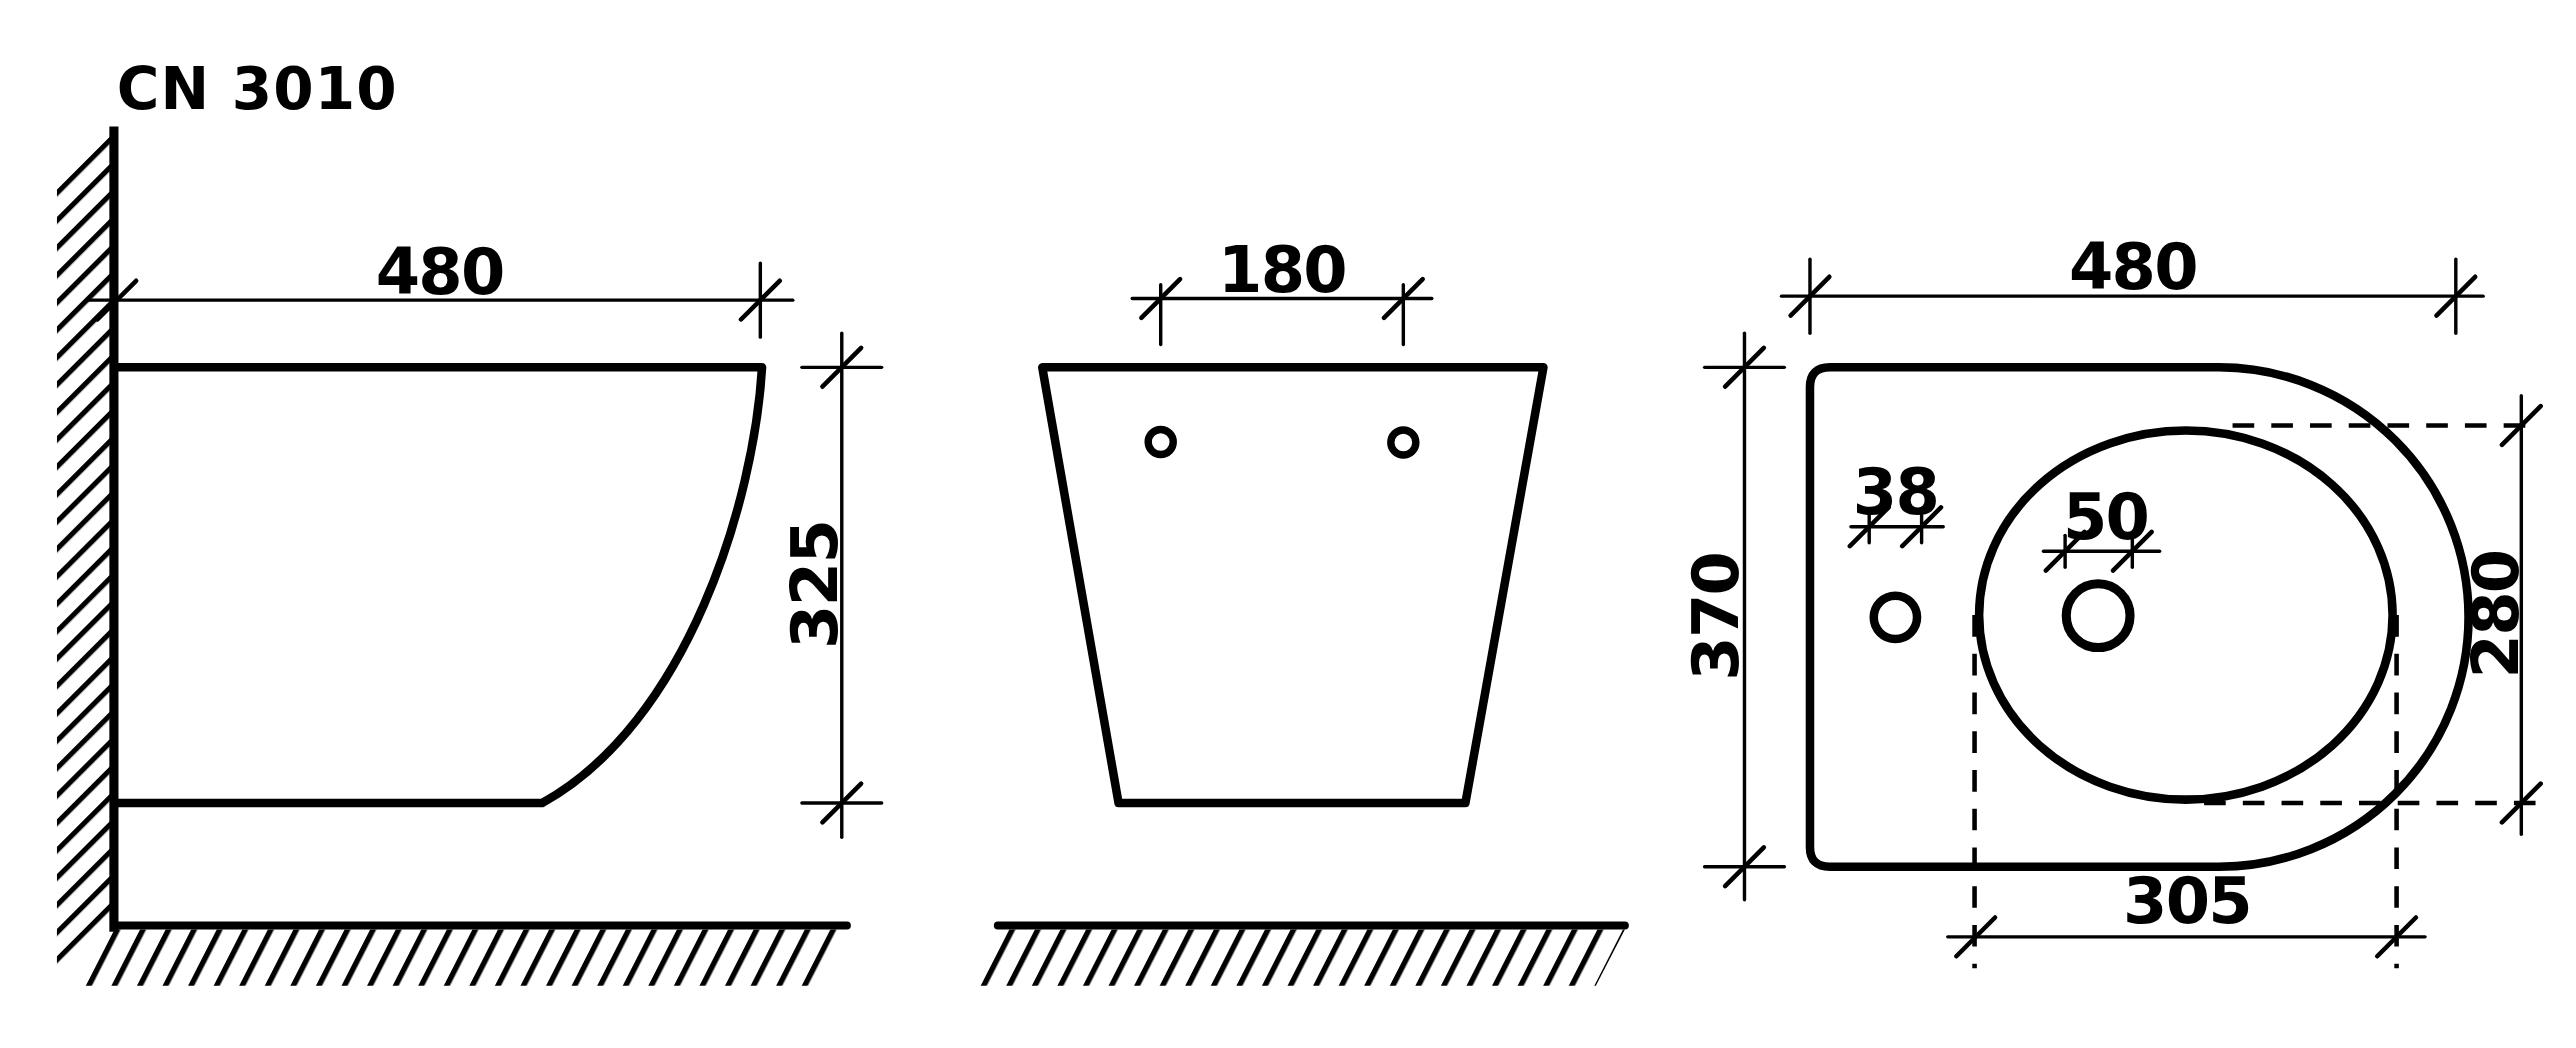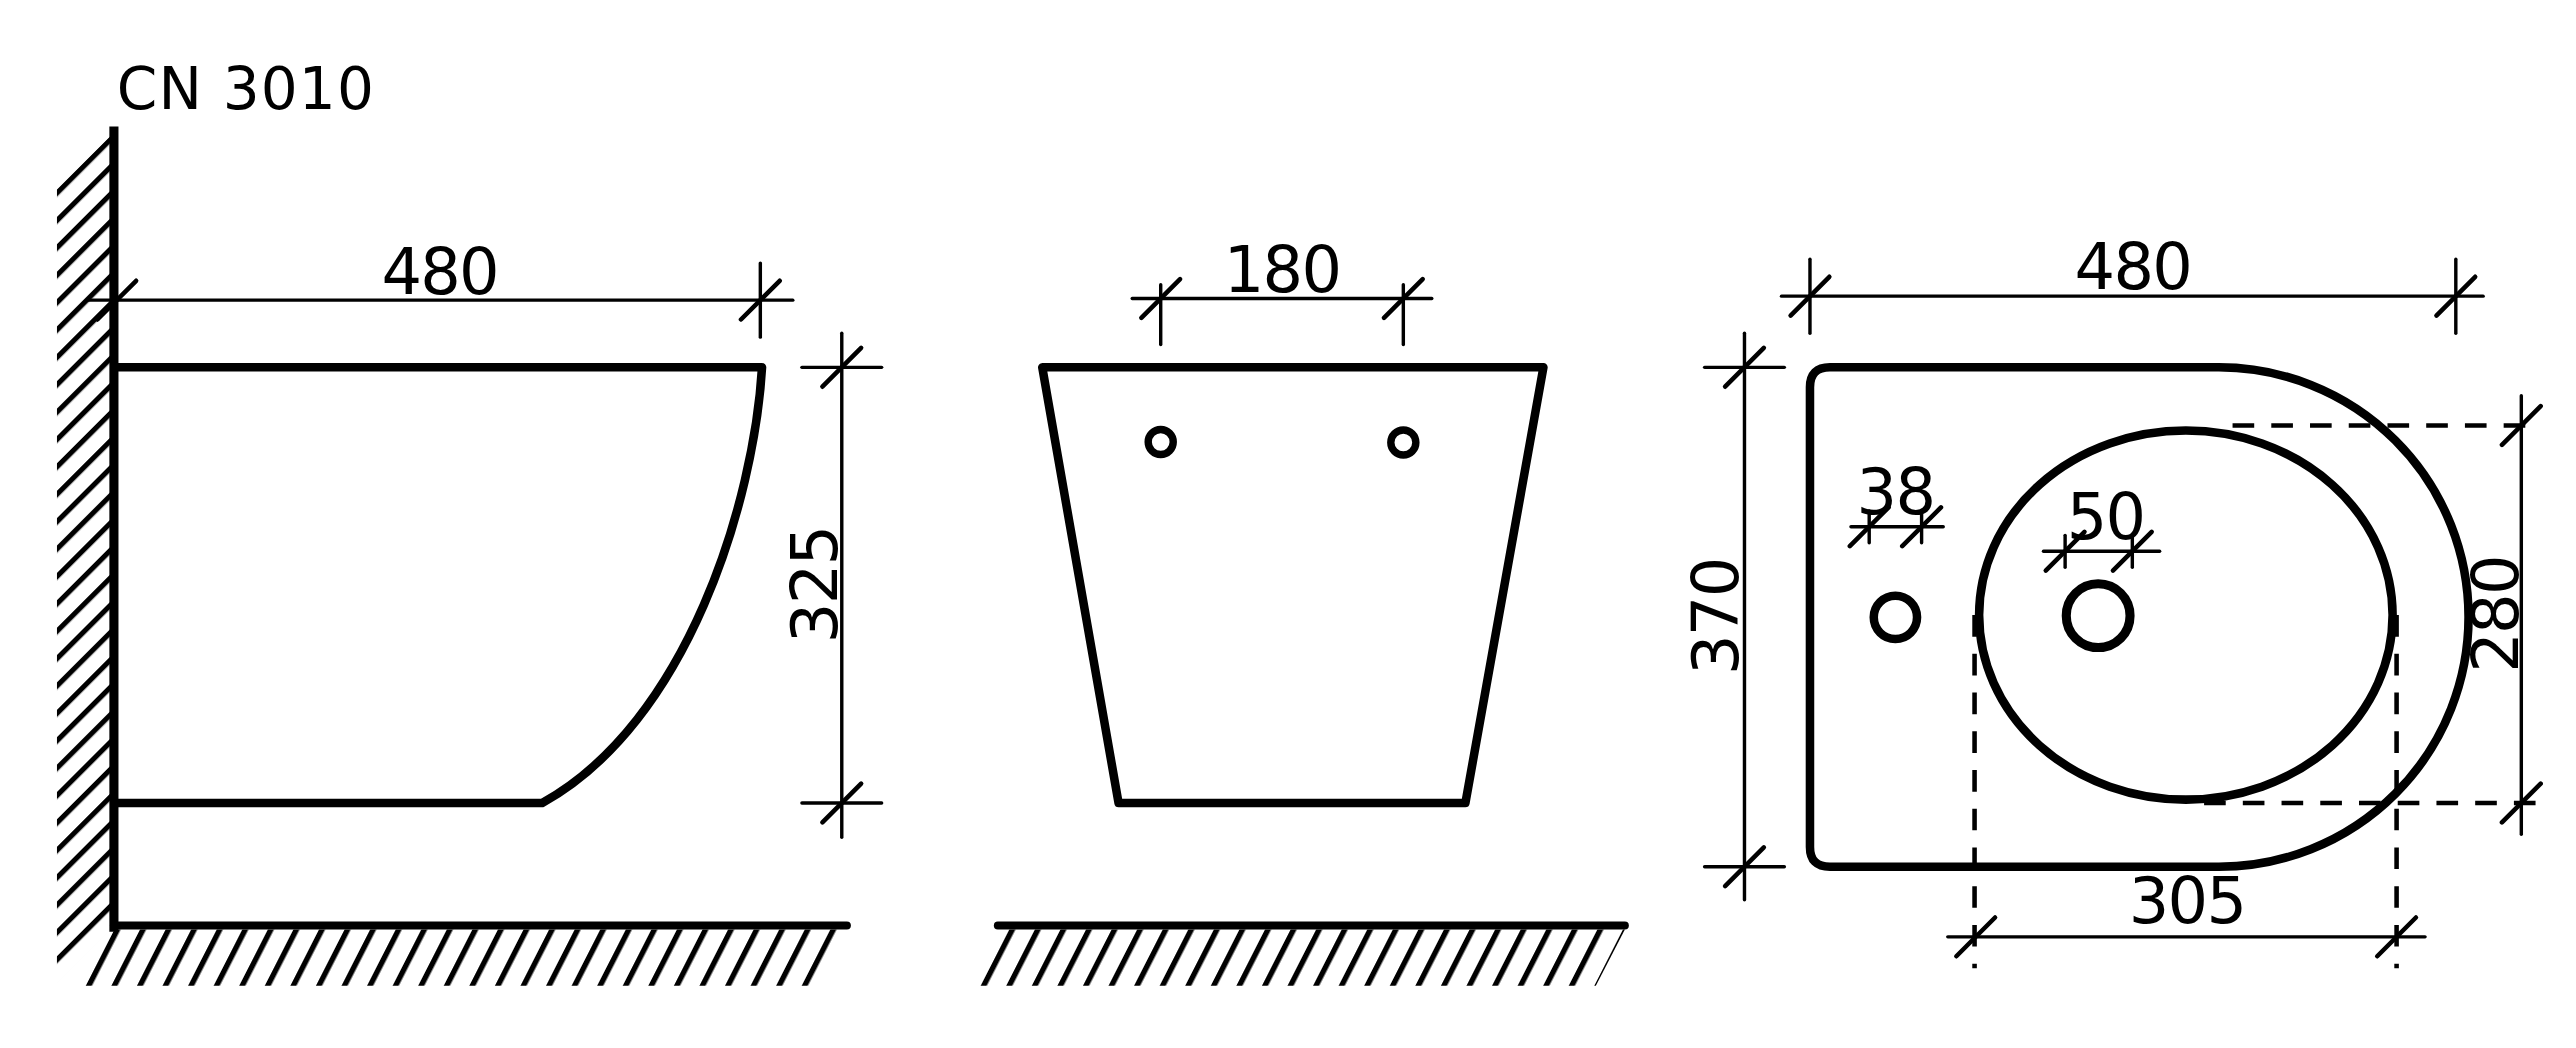--- a/index.html
+++ b/index.html
@@ -3,20 +3,21 @@
 <meta charset="utf-8">
 <style>
   html, body {
     margin: 0;
     padding: 0;
     background: #ffffff;
   }
   .sheet {
     width: 100%;
     background: #ffffff;
+    font-weight: bold;
   }
   svg {
     display: block;
     width: 100%;
     height: auto;
     background: #ffffff;
   }
   text {
     font-family: "DejaVu Sans", "Liberation Sans", sans-serif;
     fill: #000000;

